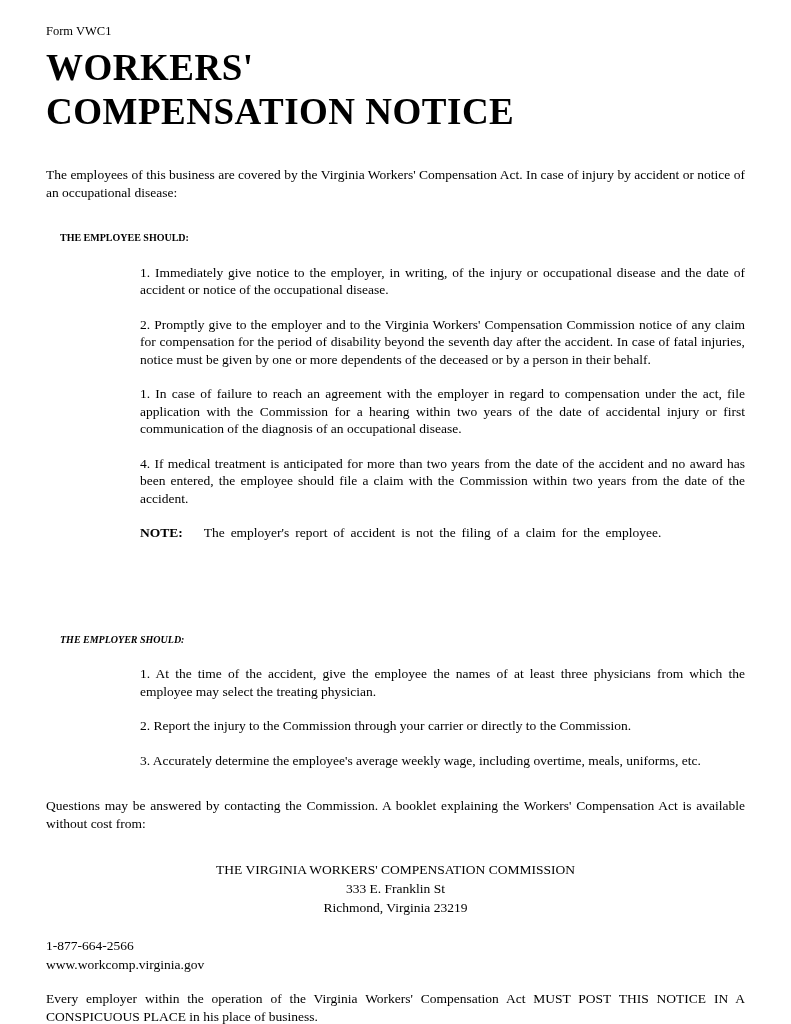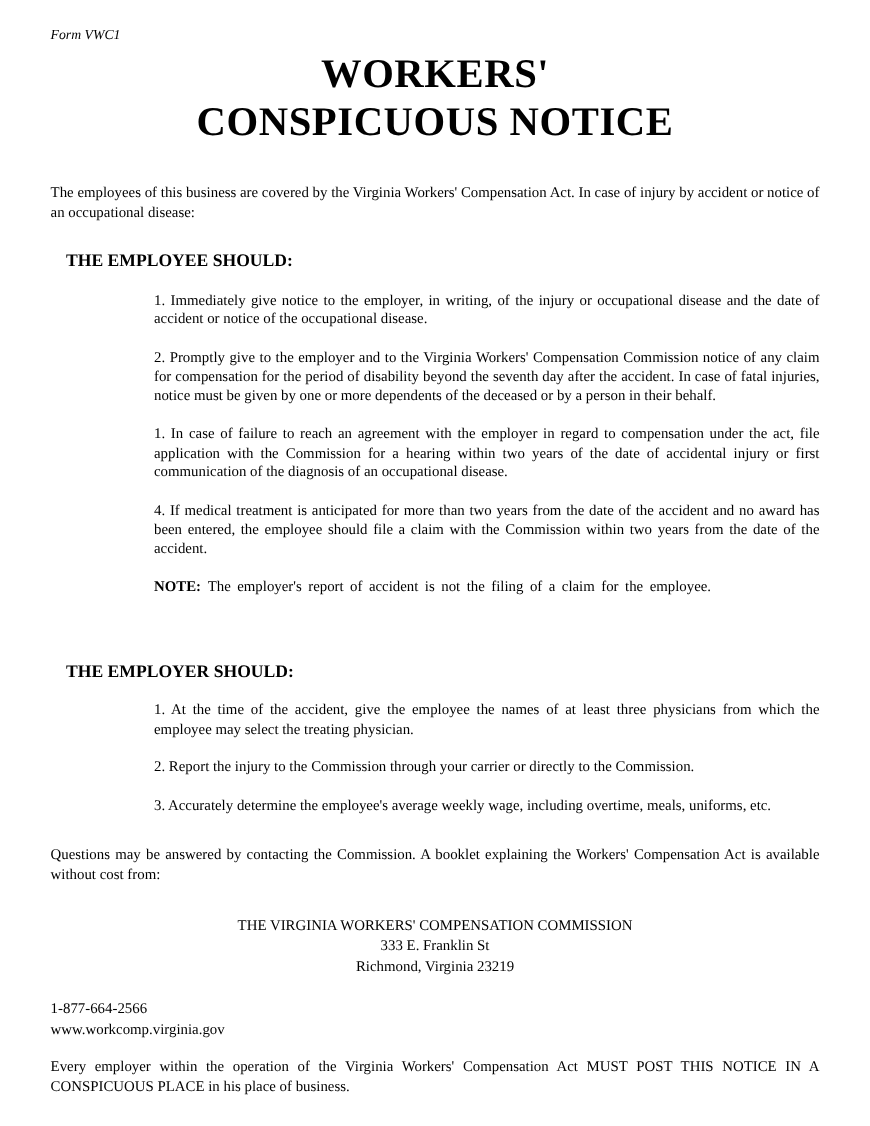--- a/index.html
+++ b/index.html
@@ -17,56 +17,55 @@
     font-family: "Liberation Serif", "DejaVu Serif", serif;
     font-size: 13.5px;
     line-height: 17.5px;
     box-sizing: border-box;
     padding: 24px 46px 20px 46px;
     overflow: hidden;
   }
   .form-number {
     font-size: 12.5px;
     line-height: 14px;
-    font-style: italic;
   }
   .title {
     margin: 8px 0 0 0;
-    text-align: center;
     font-size: 37px;
     line-height: 44px;
     font-weight: bold;
     letter-spacing: 0.5px;
   }
   .intro {
     margin: 32px 0 0 0;
     text-align: justify;
   }
   .section-heading {
     margin: 28px 0 0 14px;
-    font-size: 16px;
+    font-size: 10px;
     font-weight: bold;
   }
   .items {
     margin-left: 94px;
   }
   .item {
     margin: 17px 0 0 0;
     text-align: justify;
   }
   .note {
     margin: 17px 0 0 0;
     word-spacing: 2.5px;
   }
   .note-label {
     font-weight: bold;
-    margin-right: 6px;
+    margin-right: 21px;
   }
   .employer-heading {
-    margin-top: 60px;
+    margin-top: 89px;
+    font-style: italic;
   }
   .questions {
     margin: 28px 0 0 0;
     text-align: justify;
   }
   .commission {
     margin-top: 28px;
     text-align: center;
     line-height: 19px;
   }
@@ -79,21 +78,21 @@
     text-align: justify;
   }
 </style>
 </head>
 <body>
 
 <div class="page">
 
   <div class="form-number">Form VWC1</div>
 
-  <h1 class="title"><span>WORKERS'</span><br><span>CONSPICUOUS NOTICE</span></h1>
+  <h1 class="title"><span>WORKERS'</span><br><span>COMPENSATION NOTICE</span></h1>
 
   <p class="intro">The employees of this business are covered by the Virginia Workers' Compensation Act.  In case of injury by accident or notice of an occupational disease:</p>
 
   <h2 class="section-heading">THE EMPLOYEE SHOULD:</h2>
 
   <div class="items">
     <p class="item">1.  Immediately give notice to the employer, in writing, of the injury or occupational disease and the date of accident or notice of the occupational disease.</p>
     <p class="item">2.  Promptly give to the employer and to the Virginia Workers' Compensation Commission notice of any claim for compensation for the period of disability beyond the seventh day after the accident.  In case of fatal injuries, notice must be given by one or more dependents of the deceased or by a person in their behalf.</p>
     <p class="item">1.  In case of failure to reach an agreement with the employer in regard to compensation under the act, file application with the Commission for a hearing within two years of the date of accidental injury or first communication of the diagnosis of an occupational disease.</p>
     <p class="item">4.  If medical treatment is anticipated for more than two years from the date of the accident and no award has been entered, the employee should file a claim with the Commission within two years from the date of the accident.</p>

